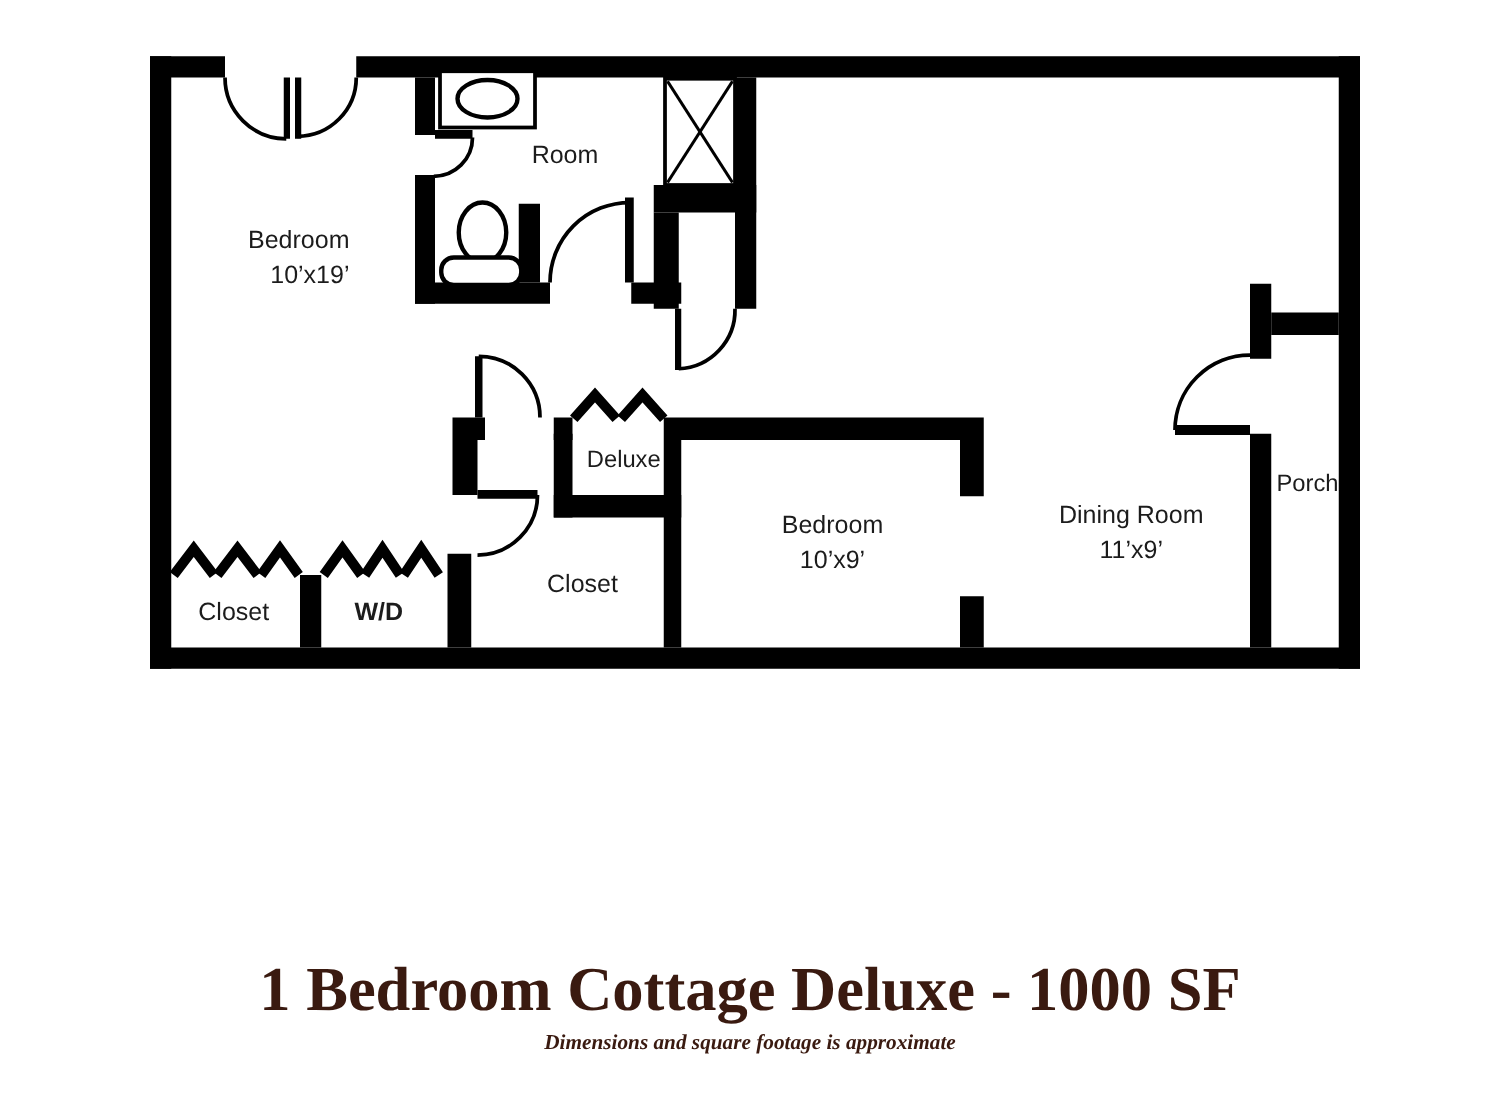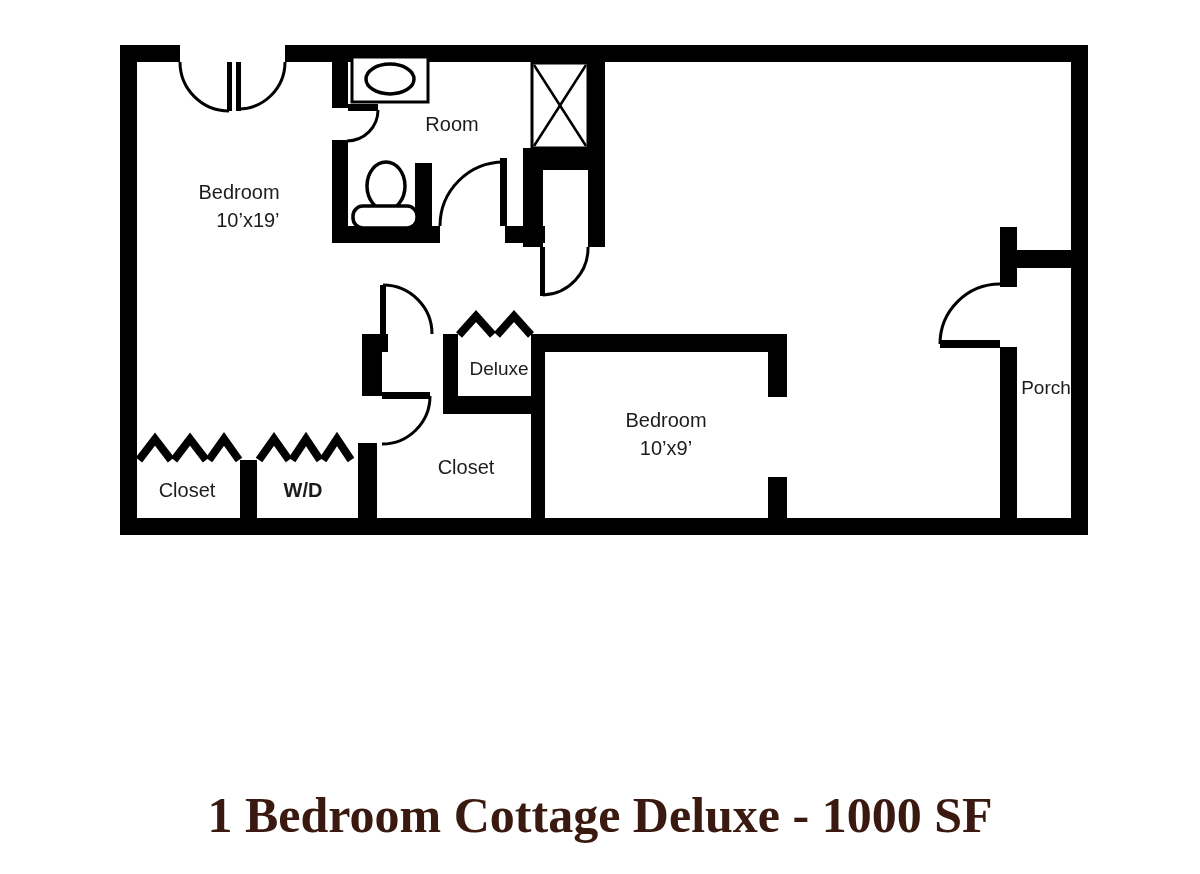--- a/index.html
+++ b/index.html
@@ -39,21 +39,20 @@
     top: 763px;
     width: 100%;
     text-align: center;
     color: #3a1a10;
   }
   .plan-title {
     font-family: "Liberation Serif", serif;
     font-weight: bold;
     font-size: 50px;
     line-height: 1.15;
-    margin-top: 24px;
   }
   .plan-subtitle {
     font-family: "Liberation Serif", serif;
     font-weight: bold;
     font-style: italic;
     font-size: 17px;
     margin-top: 3px;
   }
 </style>
 </head>
@@ -188,30 +187,35 @@
 
   <div class="room-label" style="left:466px; top:468px;">
     <span>Closet</span>
   </div>
 
   <div class="room-label" style="left:666px; top:435px;">
     <span>Bedroom</span>
     <span>10’x9’</span>
   </div>
 
+  <div class="room-label" style="left:905px; top:427px;">
+    <span>Dining Room</span>
+    <span>11’x9’</span>
+  </div>
 
   <div class="room-label small" style="left:1046px; top:388px;">
     <span>Porch</span>
   </div>
 
   <div class="room-label" style="left:187px; top:491px;">
     <span>Closet</span>
   </div>
 
   <div class="room-label" style="left:303px; top:491px;font-weight:bold;">
     <span>W/D</span>
   </div>
 
   <div class="footer">
     <div class="plan-title">1 Bedroom Cottage Deluxe - 1000 SF</div>
+    <div class="plan-subtitle">Dimensions and square footage is approximate</div>
   </div>
 
 </div>
 
 </body></html>

